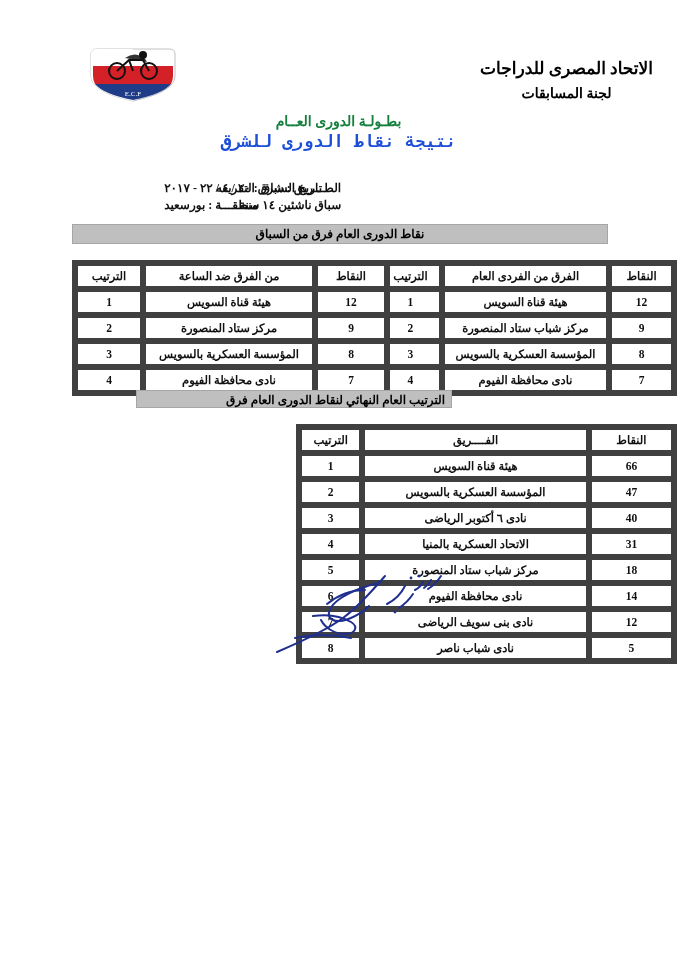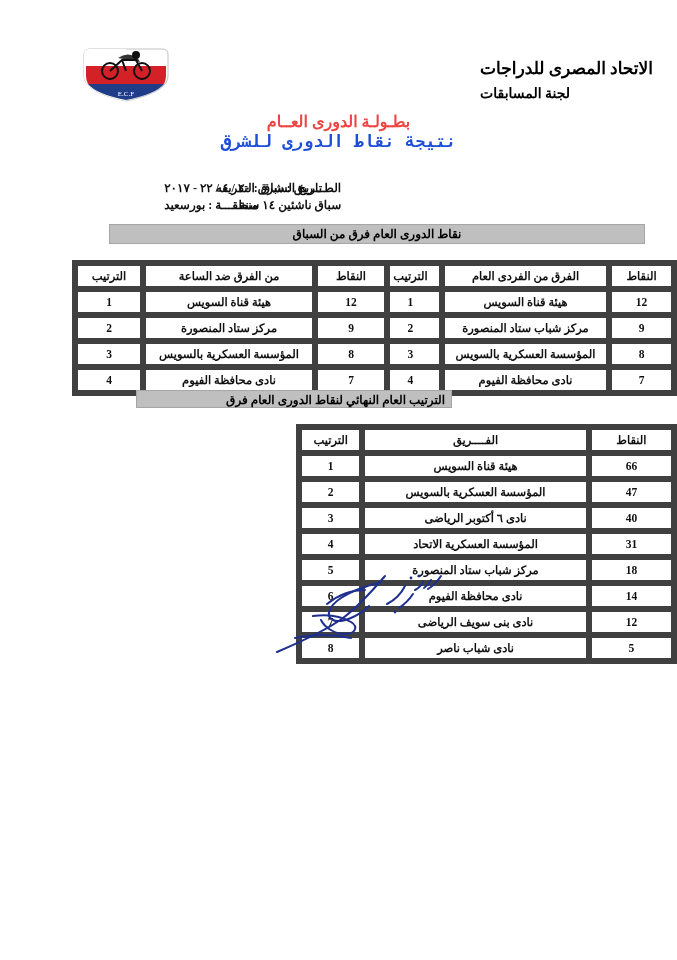--- a/index.html
+++ b/index.html
@@ -28,61 +28,61 @@
     position: absolute;
     top: 46px;
     left: 0;
     width: 677px;
     height: 70px;
   }
   .fed-titles {
     position: absolute;
     right: 24px;
     top: 12px;
-    text-align: left;
+    text-align: center;
     direction: rtl;
   }
   .fed-title-1 {
     font-size: 17px;
     font-weight: bold;
     letter-spacing: 0px;
     line-height: 22px;
     color: #000;
   }
   .fed-title-2 {
     font-size: 14px;
     font-weight: bold;
     line-height: 20px;
     color: #000;
     margin-top: 4px;
   }
 
   
   .logo {
     position: absolute;
-    left: 80px;
+    left: 87px;
     top: 0px;
     width: 92px;
     height: 58px;
   }
   .logo svg { display:block; }
 
   
   .champ {
     position: absolute;
     top: 110px;
     left: 0;
     width: 677px;
     text-align: center;
     direction: rtl;
   }
   .champ .line1 {
-    font-size: 16px;
-    font-weight: bold;
-    color: #ef4444;
+    font-size: 14px;
+    font-weight: bold;
+    color: #15803d;
     letter-spacing: 1px;
     line-height: 24px;
   }
   .champ .line2 {
     font-size: 17px;
     font-weight: bold;
     color: #1d4ed8;
     line-height: 22px;
     margin-top: -2px;
     font-family: Liberation Mono, monospace;
@@ -128,21 +128,20 @@
     text-align: center;
     direction: rtl;
     line-height: 18px;
     border: 1px solid #a6a6a6;
   }
   .bar1 {
     top: 224px;
     left: 72px;
     width: 534px;
     height: 18px;
-    margin-left: 37px;
   }
   .bar2 {
     top: 390px;
     left: 136px;
     width: 316px;
     height: 18px;
     text-align: right;
     padding-right: 6px;
     box-sizing: border-box;
   }
@@ -332,21 +331,21 @@
         <td>المؤسسة العسكرية بالسويس</td>
         <td>2</td>
       </tr>
       <tr>
         <td>40</td>
         <td>نادى ٦ أكتوبر الرياضى</td>
         <td>3</td>
       </tr>
       <tr>
         <td>31</td>
-        <td>المؤسسة العسكرية الاتحاد</td>
+        <td>الاتحاد العسكرية بالمنيا</td>
         <td>4</td>
       </tr>
       <tr>
         <td>18</td>
         <td>مركز شباب ستاد المنصورة</td>
         <td>5</td>
       </tr>
       <tr>
         <td>14</td>
         <td>نادى محافظة الفيوم</td>

